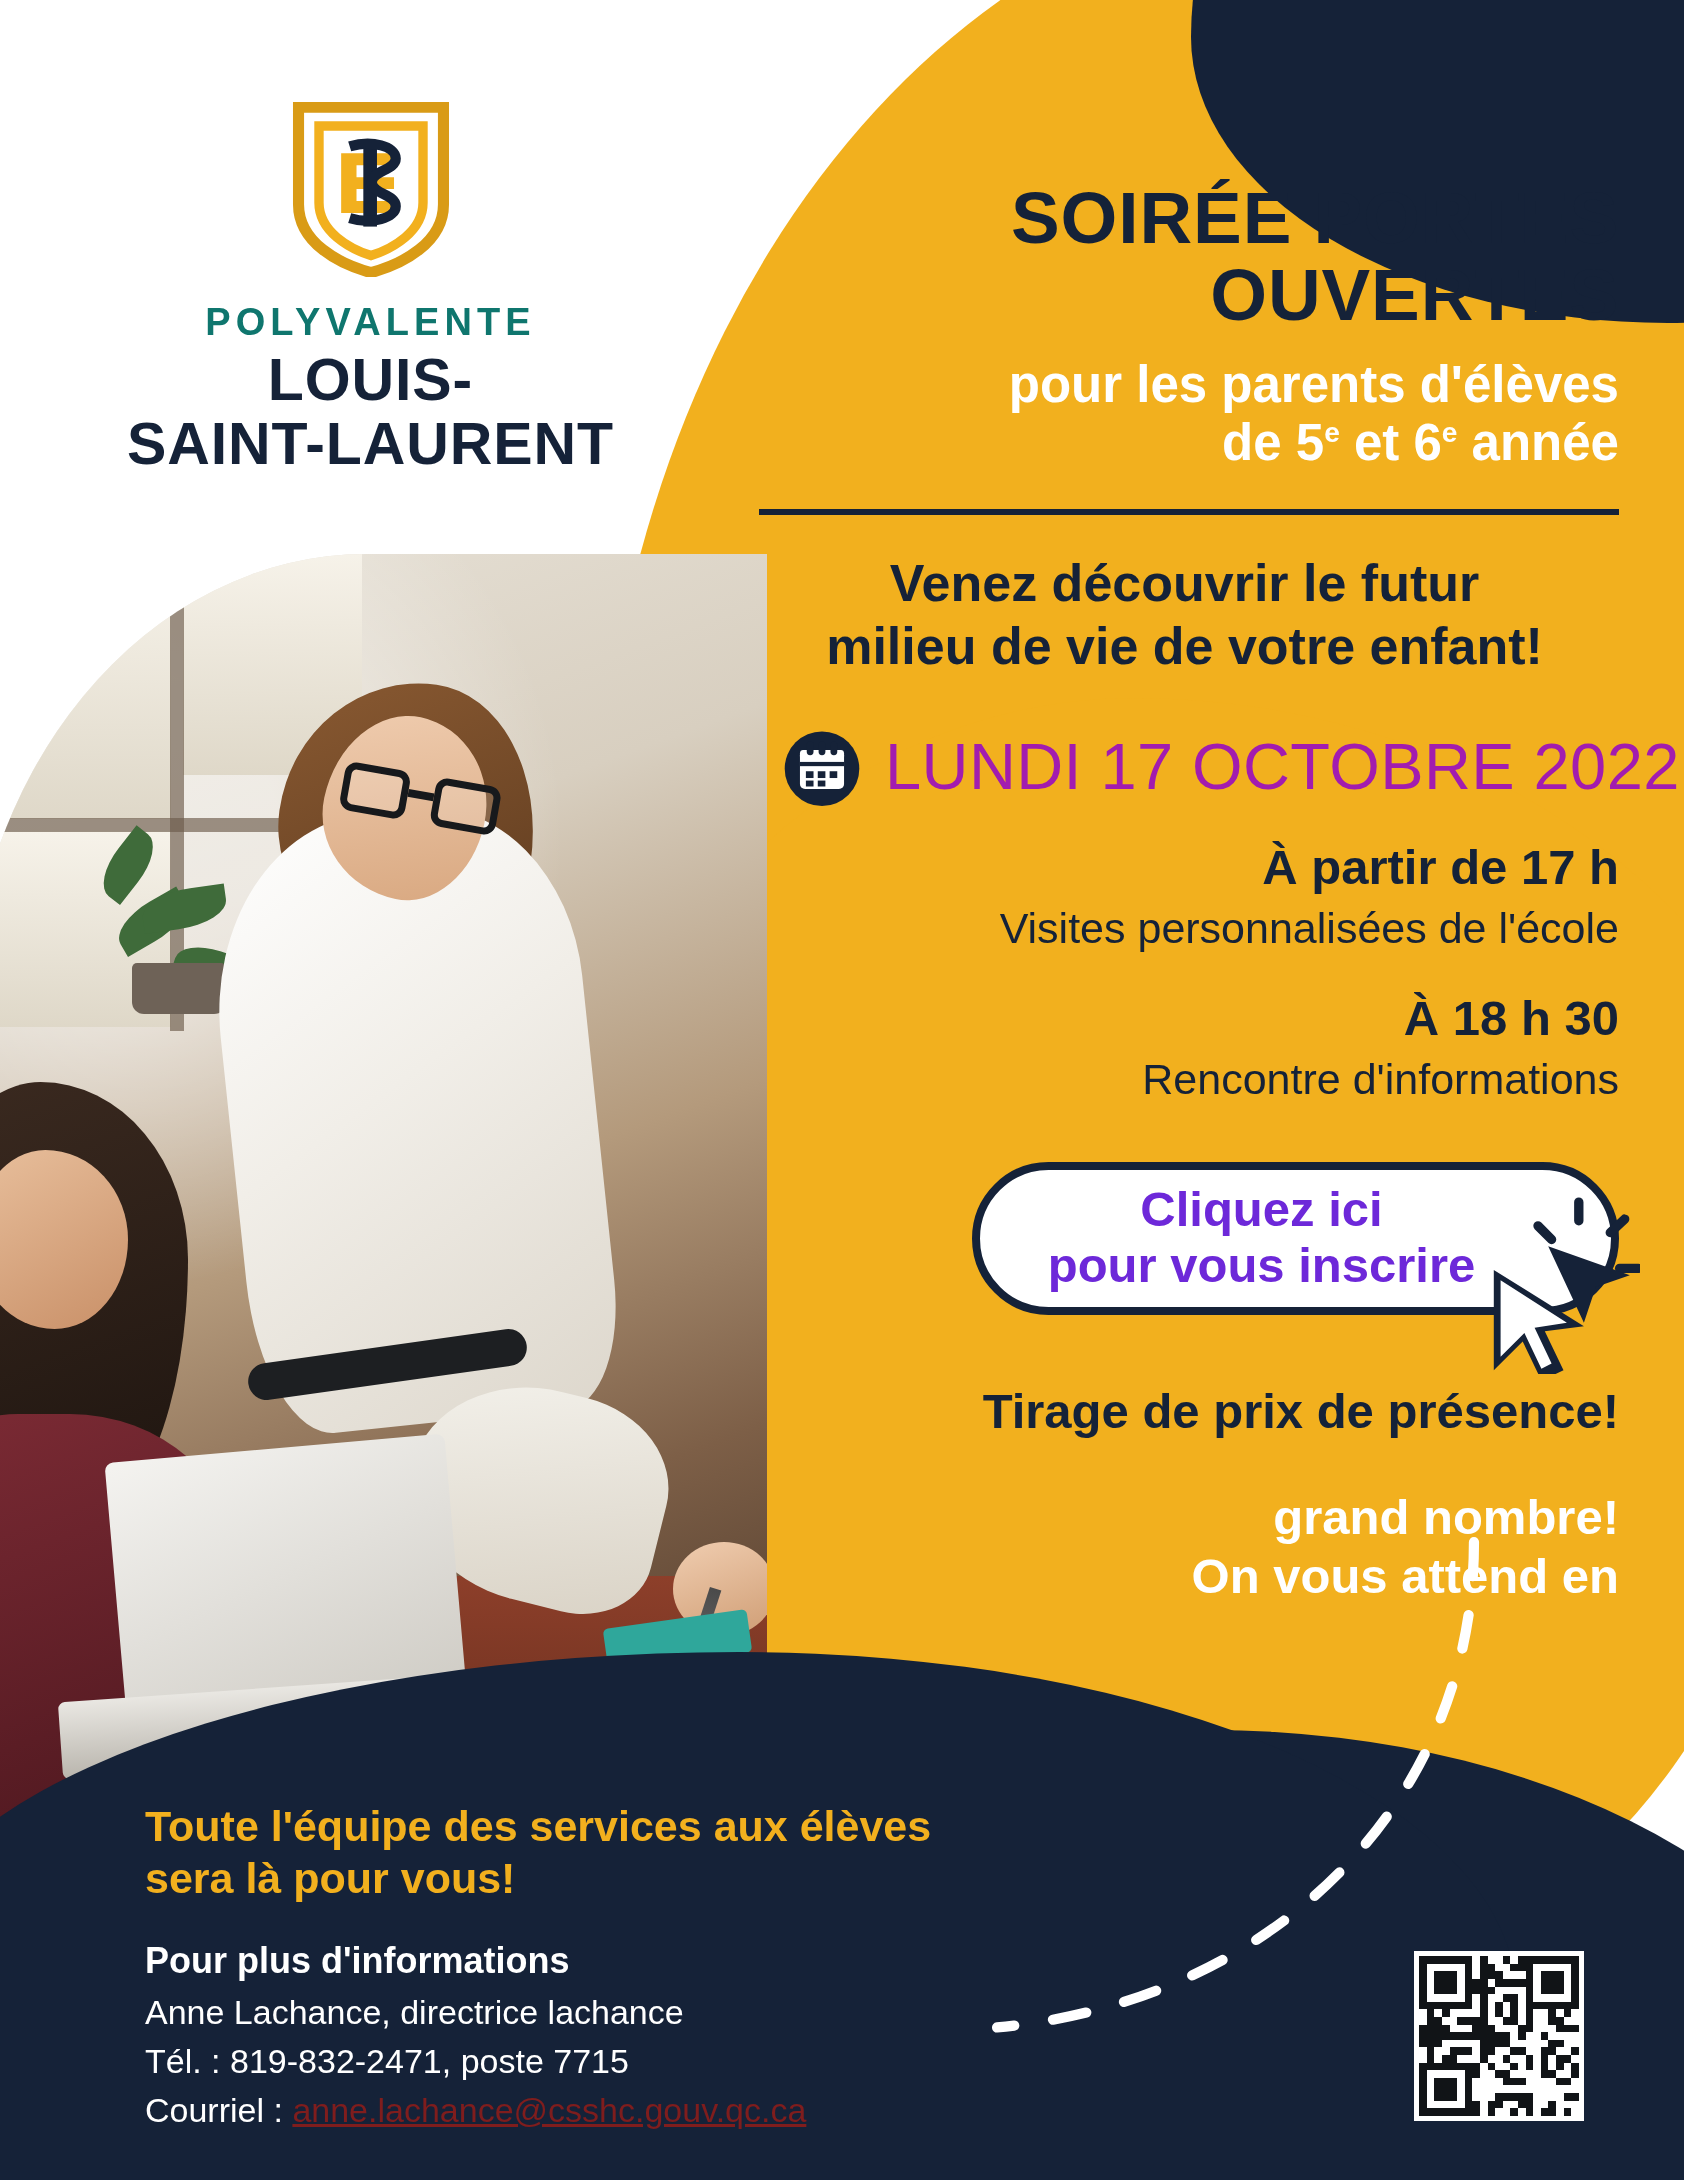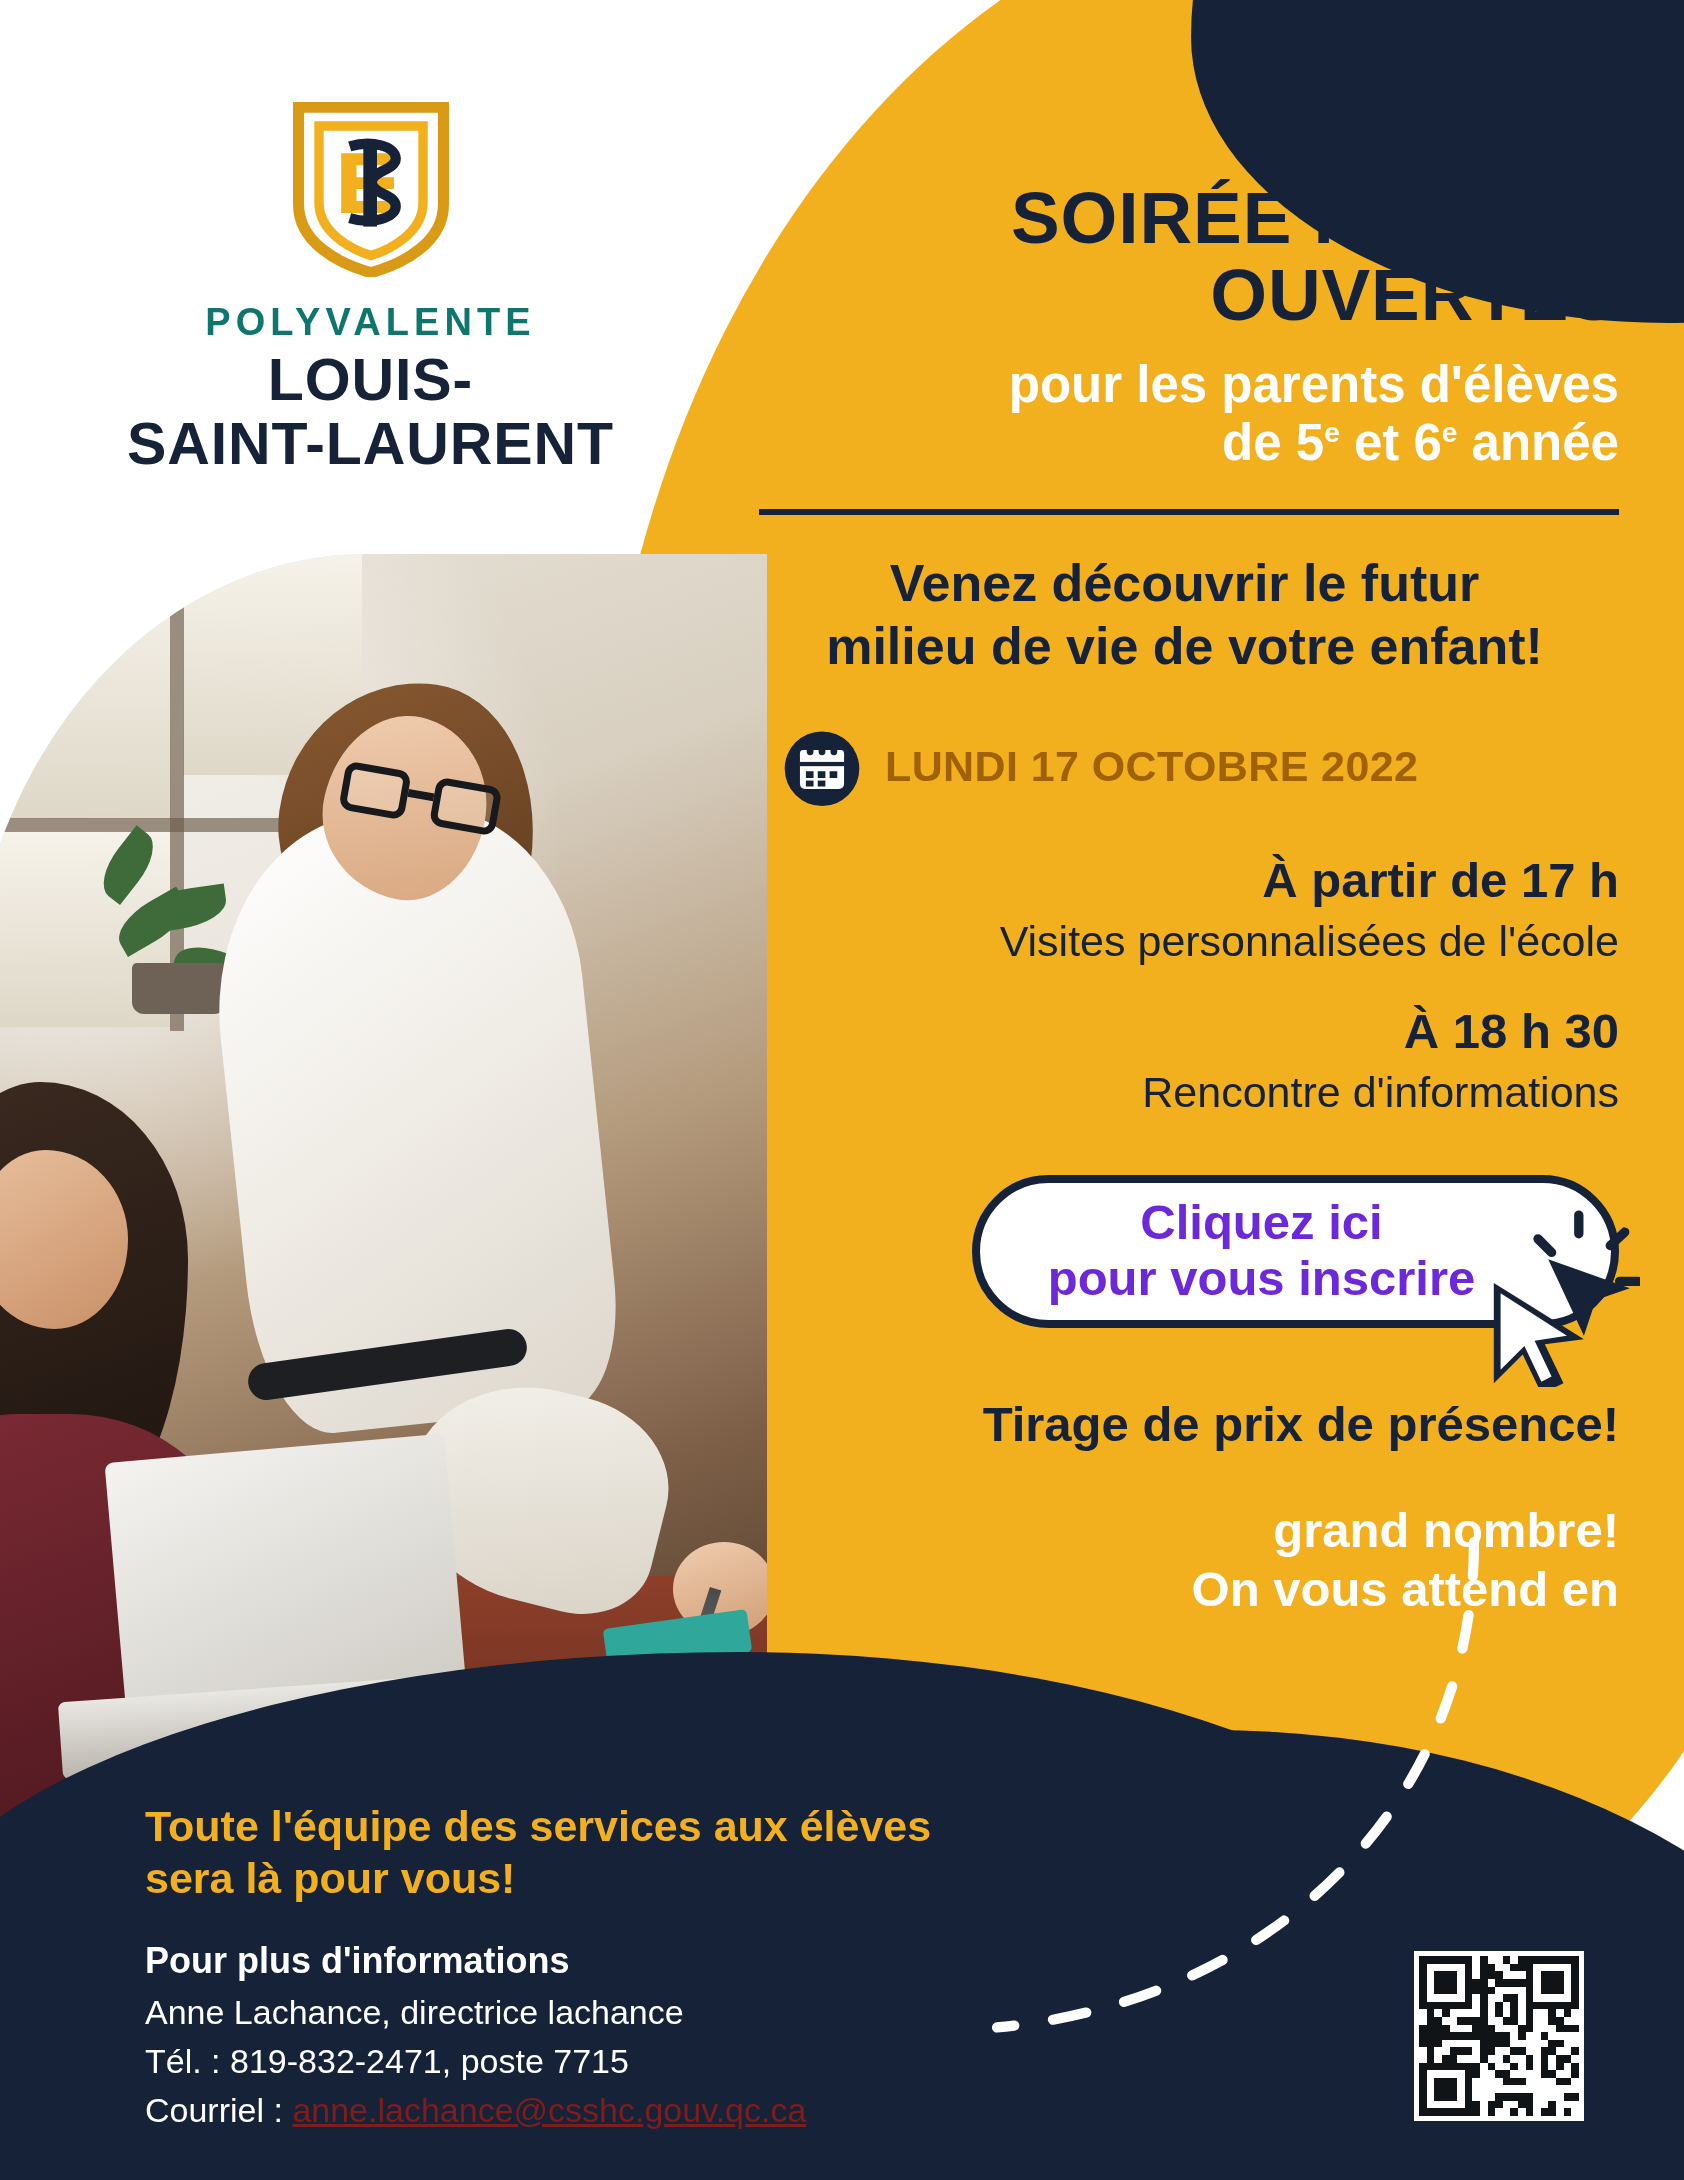--- a/index.html
+++ b/index.html
@@ -353,28 +353,28 @@
     justify-content: flex-start;
     gap: 22px;
     margin-top: 49px;
     padding-left: 31px;
   }
   .cal-icon {
     width: 82px; height: 78px;
     flex: 0 0 auto;
   }
   .date-text {
-    font-size: 43px;
-    font-weight: bold;
-    color: #a16207;
+    font-size: 65px;
+    font-weight: normal;
+    color: #a21caf;
     letter-spacing: 0.4px;
     white-space: nowrap;
   }
 
-  .time-block { margin-top: 48px; }
+  .time-block { margin-top: 35px; }
   .time-big {
     font-size: 49px;
     font-weight: bold;
     line-height: 1.1;
   }
   .time-sub {
     font-size: 43px;
     font-weight: 400;
     line-height: 1.2;
     margin-top: 8.5px;

